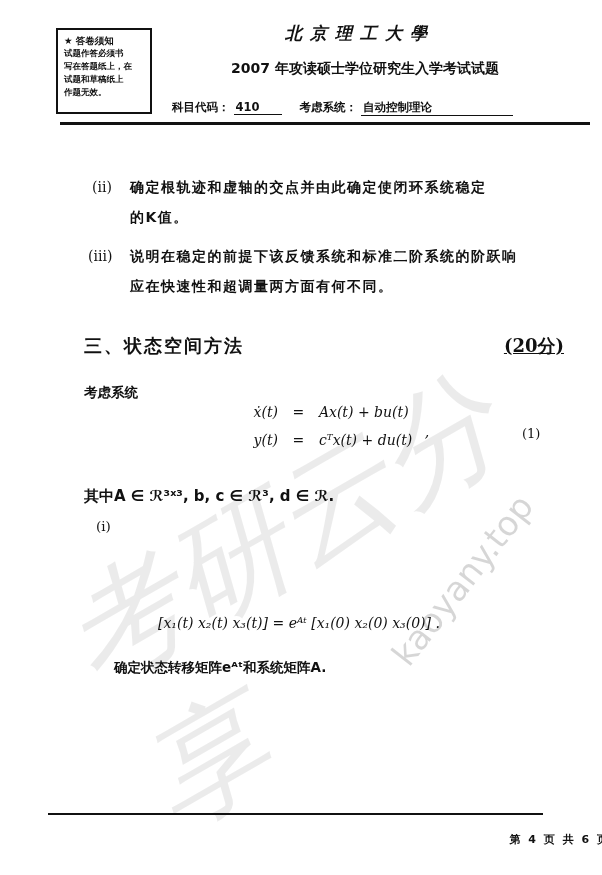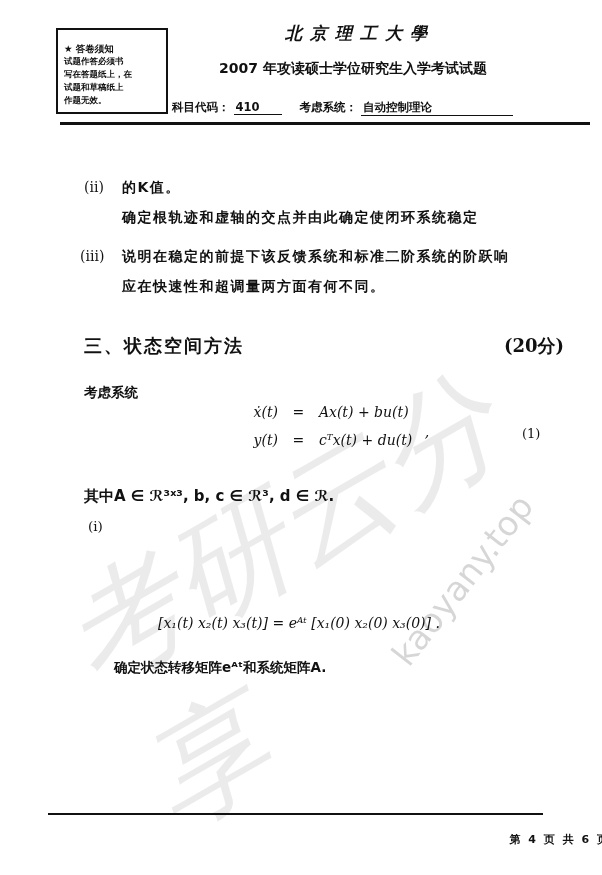--- a/index.html
+++ b/index.html
@@ -1,57 +1,57 @@
 <!DOCTYPE html>
 <html><head>
 <meta charset="utf-8">
 <style>
   html, body { margin: 0; padding: 0; background: #ffffff; }
   body {
     width: 602px; height: 875px; position: relative; overflow: hidden;
     font-family: "DejaVu Serif", "Liberation Serif", serif; color: #111;
   }
   .notice-box {
-    position: absolute; left: 56px; top: 28px; width: 112px; height: 86px;
-    border: 2px solid #111; box-sizing: border-box; padding: 12px 6px;
+    position: absolute; left: 56px; top: 28px; width: 96px; height: 86px;
+    border: 2px solid #111; box-sizing: border-box; padding: 4px 6px;
     font-family: "DejaVu Sans", sans-serif; font-weight: bold; font-size: 8.5px; line-height: 13px;
   }
   .notice-box .title { font-size: 9.5px; }
   .uni-title {
     position: absolute; left: 260px; top: 22px; width: 200px; text-align: center;
     font-family: "DejaVu Serif", serif; font-weight: bold; font-style: italic;
     font-size: 17px; letter-spacing: 8px;
   }
   .exam-title {
-    position: absolute; left: 188px; top: 60px; width: 330px; text-align: center;
+    position: absolute; left: 200px; top: 60px; width: 330px; text-align: center;
     font-family: "DejaVu Sans", sans-serif; font-weight: bold; font-size: 14px;
   }
   .subject-row {
     position: absolute; left: 172px; top: 100px; width: 414px;
     font-family: "DejaVu Sans", sans-serif; font-weight: bold; font-size: 11.5px;
     white-space: nowrap;
   }
   .subject-row .u { display: inline-block; border-bottom: 1.5px solid #111; padding: 0 2px; }
   .subject-row .code { width: 44px; }
   .subject-row .name { width: 148px; }
   .header-rule {
     position: absolute; left: 60px; top: 122px; width: 530px; height: 3px; background: #111;
   }
   .body-text {
     font-family: "DejaVu Sans", sans-serif; font-weight: bold; font-size: 14px;
-    letter-spacing: 1.5px; line-height: 30px;
+    letter-spacing: 1.5px; line-height: 30px; margin-left: 8px;
   }
   .item { position: absolute; left: 84px; width: 480px; }
   .item .tag { position: absolute; left: 0; top: 0; font-family: "DejaVu Serif", serif; font-weight: normal; letter-spacing: 0; }
   .item .txt { margin-left: 38px; }
   .section-head {
     position: absolute; left: 84px; top: 334px; width: 480px;
     font-family: "DejaVu Sans", sans-serif; font-weight: bold; font-size: 18px; letter-spacing: 2px;
   }
-  .section-head .score { position: absolute; right: 0; top: 0; font-family: "DejaVu Serif", serif; font-weight: bold; letter-spacing: 0; }
+  .section-head .score { position: absolute; right: 0; top: 0; font-family: "DejaVu Serif", serif; font-weight: bold; letter-spacing: 0; text-decoration: underline; }
   .plain { position: absolute; font-family: "DejaVu Sans", sans-serif; font-weight: bold; font-size: 13.5px; }
   .eq {
     position: absolute; font-family: "DejaVu Serif", serif; font-style: italic; font-size: 14px; white-space: nowrap;
   }
   .eqnum { position: absolute; left: 522px; top: 426px; font-family: "DejaVu Serif", serif; font-size: 13px; }
   .footer-rule { position: absolute; left: 48px; top: 813px; width: 495px; height: 2px; background: #111; }
   .page-num {
     position: absolute; left: 0; width: 602px; top: 832px; text-align: right;
     font-family: "DejaVu Sans", sans-serif; font-weight: bold; font-size: 11px; letter-spacing: 2px; margin-left: 8px;
   }
@@ -83,22 +83,22 @@
   <span>科目代码：</span>
   <span class="u code">410</span>
   <span style="display:inline-block;width:10px"></span>
   <span>考虑系统：</span>
   <span class="u name">自动控制理论</span>
 </div>
 <div class="header-rule"></div>
 
 <div class="item body-text" style="top:172px">
   <span class="tag">(ii)</span>
+  <div class="txt">确定根轨迹和虚轴的交点并由此确定使闭环系统稳定</div>
   <div class="txt">的K值。</div>
-  <div class="txt">确定根轨迹和虚轴的交点并由此确定使闭环系统稳定</div>
 </div>
 
 <div class="item body-text" style="top:241px">
   <span class="tag" style="left:-4px">(iii)</span>
   <div class="txt">说明在稳定的前提下该反馈系统和标准二阶系统的阶跃响</div>
   <div class="txt">应在快速性和超调量两方面有何不同。</div>
 </div>
 
 <div class="section-head">
   <span>三、状态空间方法</span>

